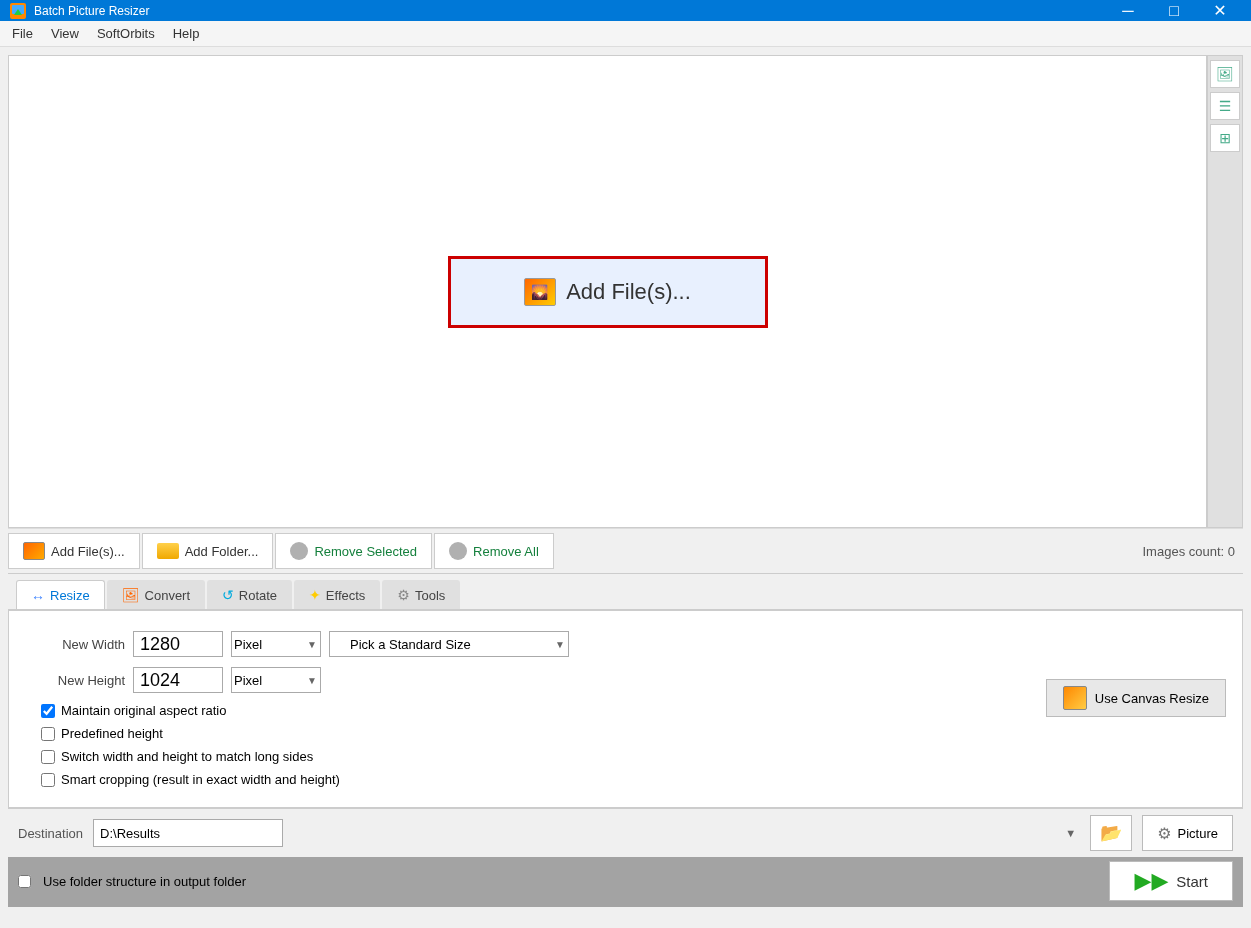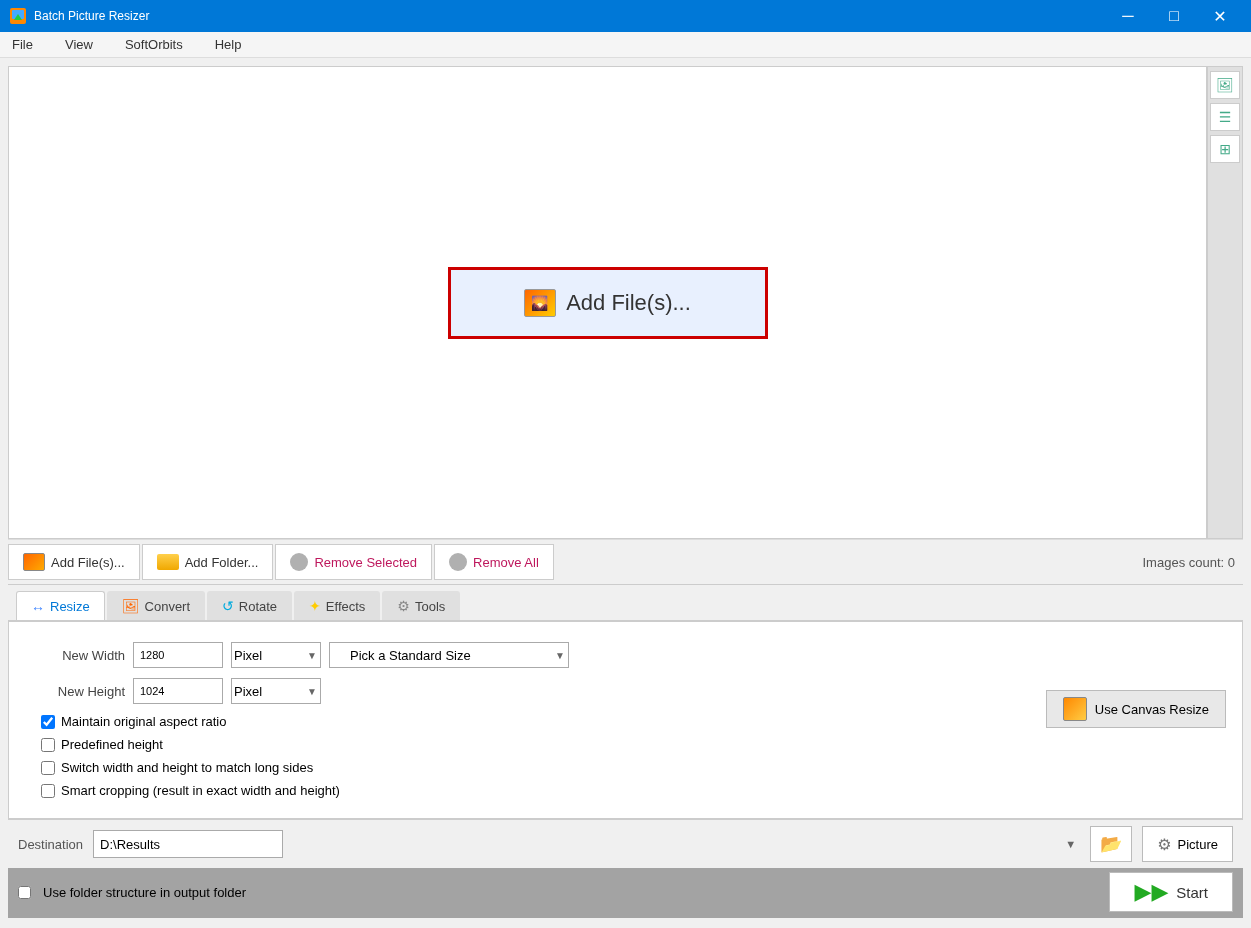--- a/index.html
+++ b/index.html
@@ -2,42 +2,42 @@
 <html><head>
   <meta charset="utf-8">
   <style>
     * { box-sizing: border-box; margin: 0; padding: 0; }
     body { font-family: 'Segoe UI', Arial, sans-serif; font-size: 13px; background: #f0f0f0; overflow: hidden; }
 
     
     #title-bar {
       background: #0078d7;
       color: white;
-      height: 32px;
+      height: 21px;
       display: flex;
       align-items: center;
       padding: 0 8px;
       user-select: none;
     }
     #title-bar .app-icon { width: 20px; height: 20px; margin-right: 6px; }
     #title-bar .title { flex: 1; font-size: 12px; }
     #title-bar .win-controls { display: flex; gap: 0; }
     #title-bar .win-btn {
       width: 46px; height: 32px; border: none; background: transparent;
       color: white; font-size: 16px; cursor: pointer; display: flex;
       align-items: center; justify-content: center;
     }
 
     
     #menu-bar {
       background: #f5f5f5;
       border-bottom: 1px solid #ddd;
       display: flex;
       padding: 2px 4px;
-      gap: 16px;
+      gap: 2px;
     }
     .menu-item {
       padding: 3px 8px;
       cursor: pointer;
       color: #333;
     }
 
     
     #main { display: flex; height: calc(928px - 32px - 28px); background: #f0f0f0; padding: 8px; gap: 4px; }
 
@@ -104,21 +104,21 @@
     .toolbar-btn {
       height: 36px;
       padding: 0 14px;
       border: 1px solid #ccc;
       background: white;
       cursor: pointer;
       display: flex; align-items: center; gap: 6px;
       font-size: 13px;
       color: #333;
     }
-    .toolbar-btn.disabled { color: #be185d; cursor: default; }
+    .toolbar-btn.disabled { color: #15803d; cursor: default; }
     .images-count { margin-left: auto; padding-right: 8px; color: #555; white-space: nowrap; }
 
     
     .icon-add-file {
       width: 22px; height: 18px;
       background: linear-gradient(135deg, #ff6600, #ffaa00);
       border-radius: 2px;
       border: 1px solid #888;
       display: inline-block;
       position: relative;
@@ -213,21 +213,21 @@
       width: 100px;
       text-align: right;
       color: #444;
       flex-shrink: 0;
     }
     .form-input {
       width: 90px;
       height: 26px;
       border: 1px solid #aaa;
       padding: 0 6px;
-      font-size: 11px;
+      font-size: 18px;
       background: white;
     }
     .form-select {
       width: 90px;
       height: 26px;
       border: 1px solid #aaa;
       background: white;
       font-size: 13px;
       padding: 0 2px;
     }

